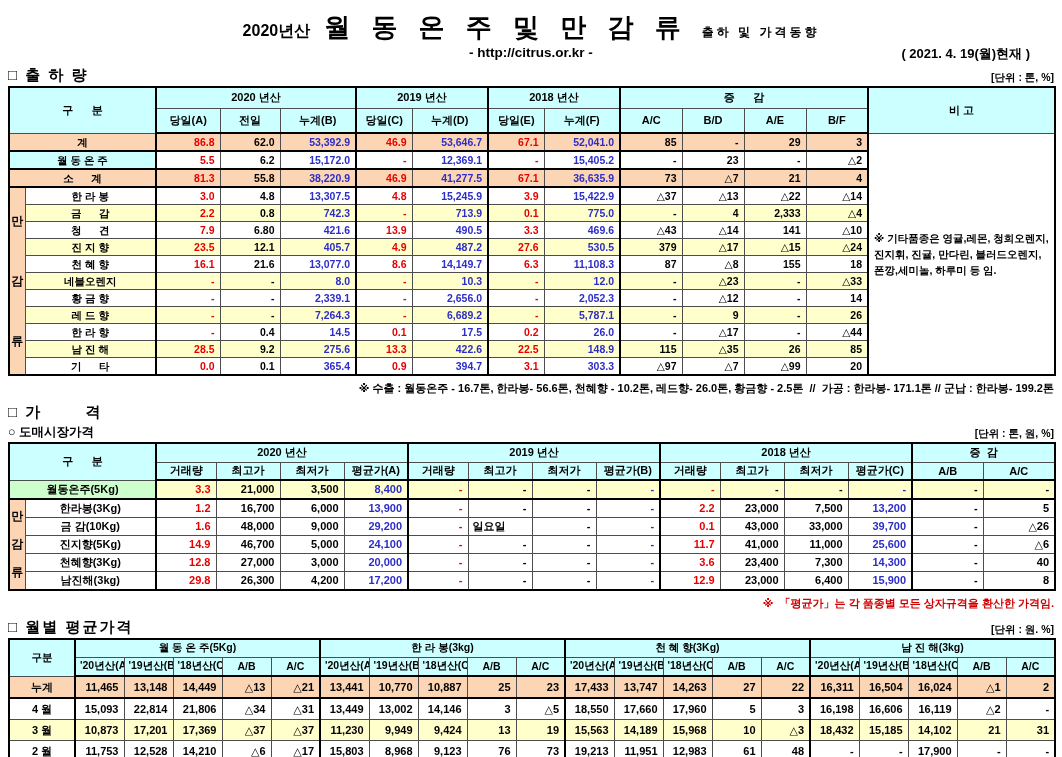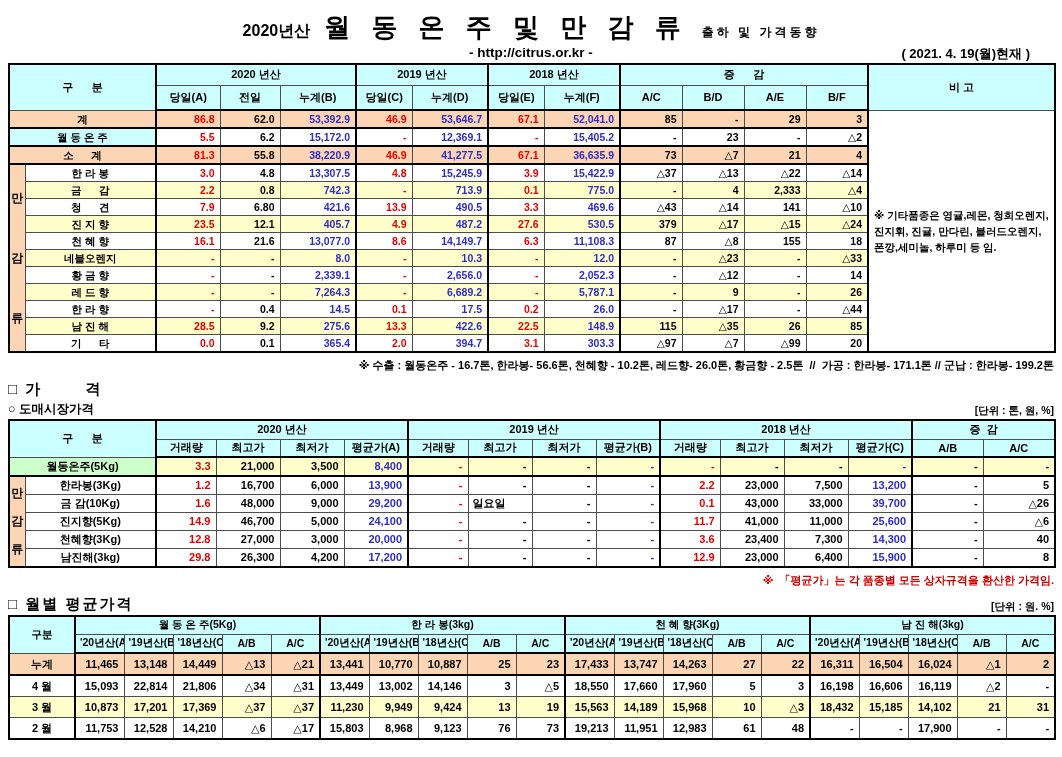--- a/index.html
+++ b/index.html
@@ -72,20 +72,24 @@
       <span class="t-year">2020년산</span>
       <span class="t-main">월 동 온 주 및 만 감 류</span>
       <span class="t-sub">출하 및 가격동향</span>
     </div>
     <div class="sub-line">
       <span class="t-url">- http://citrus.or.kr -</span>
       <span class="t-date">( 2021. 4. 19(월)현재 )</span>
     </div>
   </div>
 
+  <div class="sec-row">
+    <span class="sec-title">□ 출 하 량</span>
+    <span class="unit">[단위 : 톤, %]</span>
+  </div>
 
   <table id="t1">
     <colgroup>
       <col style="width:16px">
         <col style="width:131px">
       <col style="width:64px">
         <col style="width:60px">
         <col style="width:76px">
       <col style="width:56px">
         <col style="width:76px">
@@ -303,21 +307,21 @@
           <td class="num c-k bl">115</td>
           <td class="num c-k">△35</td>
           <td class="num c-k">26</td>
           <td class="num c-k">85</td>
         </tr>
         <tr class="r-item z-even">
           <td class="lbl">기      타</td>
           <td class="num c-r bl">0.0</td>
           <td class="num c-k">0.1</td>
           <td class="num c-b">365.4</td>
-          <td class="num c-r bl">2.0</td>
+          <td class="num c-r bl">0.9</td>
           <td class="num c-b">394.7</td>
           <td class="num c-r bl">3.1</td>
           <td class="num c-b">303.3</td>
           <td class="num c-k bl">△97</td>
           <td class="num c-k">△7</td>
           <td class="num c-k">△99</td>
           <td class="num c-k">20</td>
         </tr>
       </tbody>
   </table>

